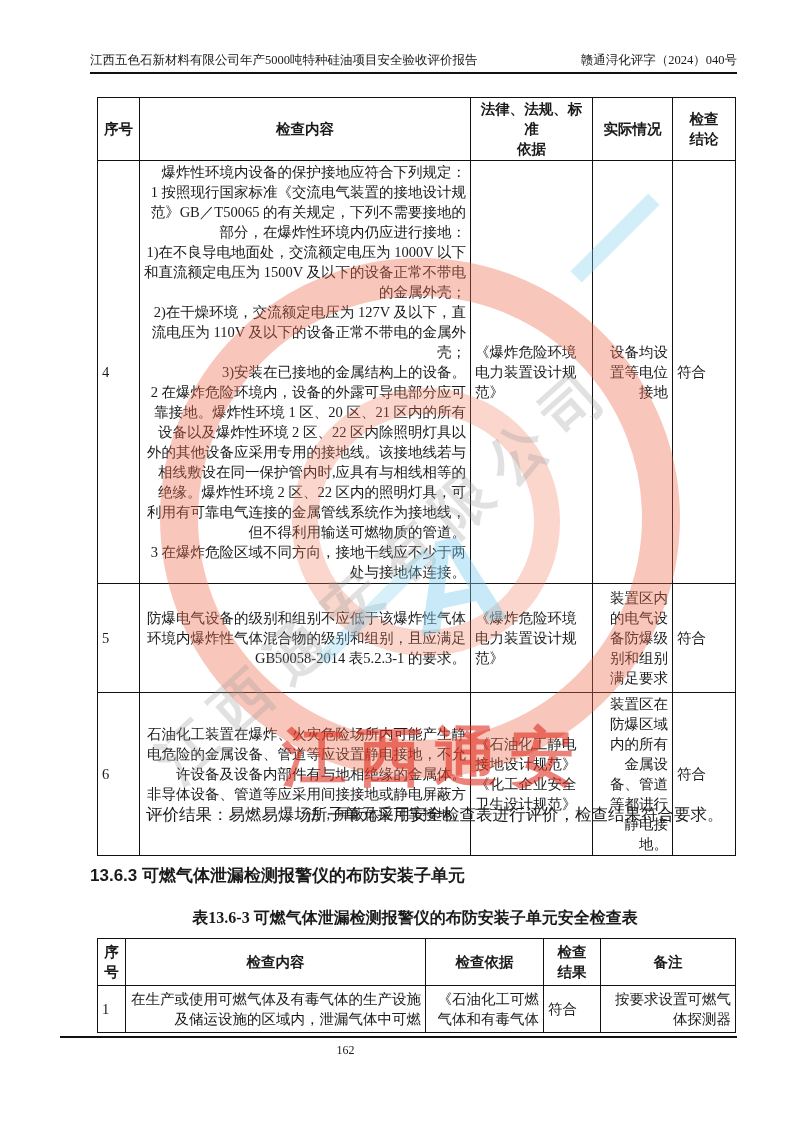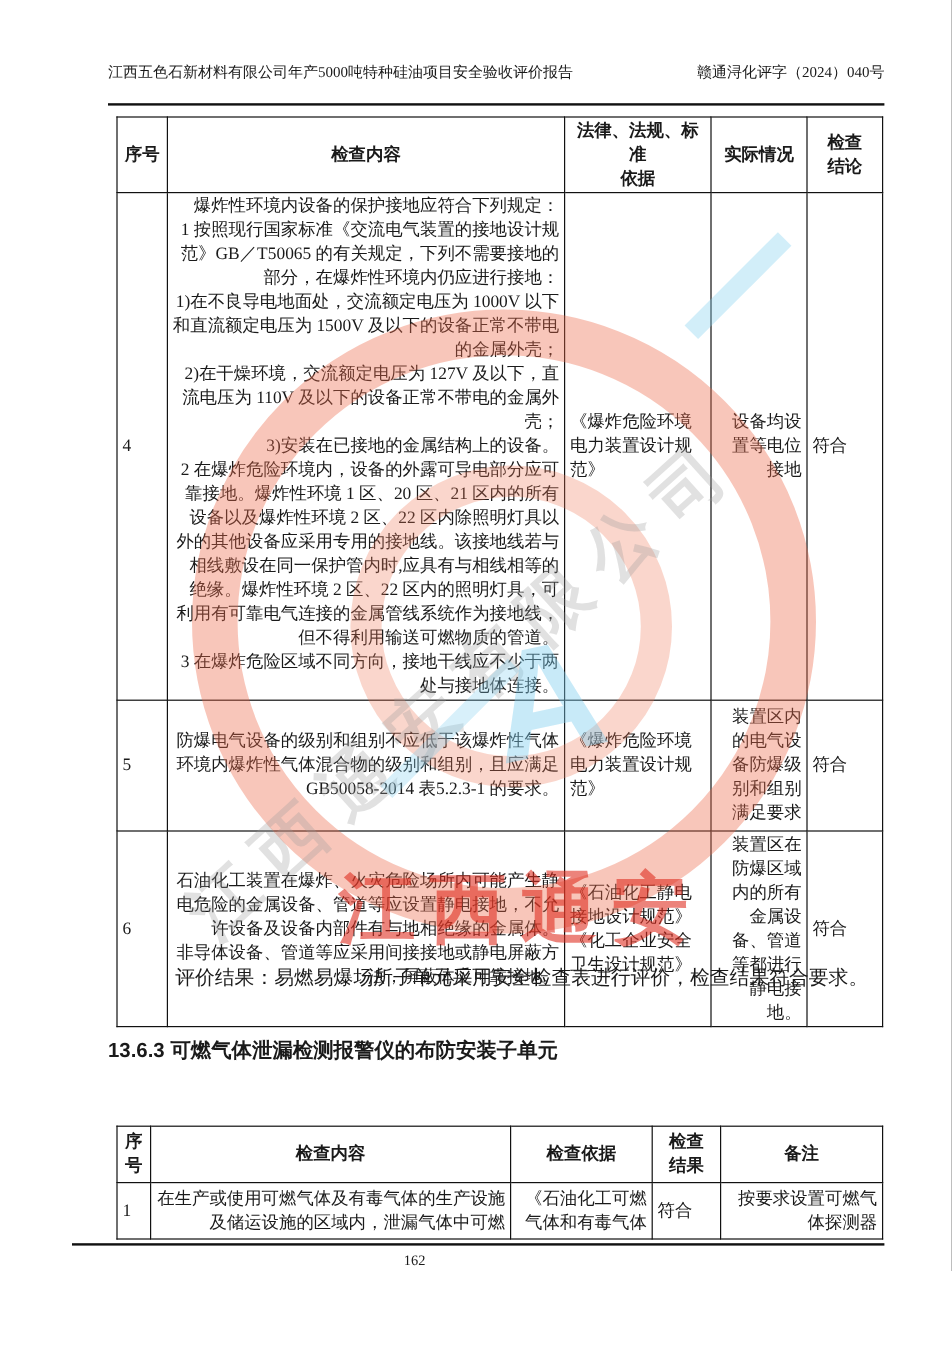--- a/index.html
+++ b/index.html
@@ -5,21 +5,21 @@
   html,body{margin:0;padding:0;background:#888;}
   .page{
     position:relative;width:793px;height:1122px;background:#fff;
     margin:0 auto;overflow:hidden;
     font-family:"Liberation Serif","DejaVu Serif",serif;color:#1a1a1a;
   }
   
   .hdr{
     position:absolute;left:90px;top:52px;width:647px;
     display:flex;justify-content:space-between;align-items:flex-end;
-    font-size:12.5px;border-bottom:2px solid #111;padding-bottom:17px;
+    font-size:12.5px;border-bottom:2px solid #111;padding-bottom:3px;
     white-space:nowrap;
   }
   
   table{border-collapse:collapse;table-layout:fixed;width:638px;
         font-size:14.5px;line-height:20px;}
   td,th{border:1.6px solid #111;padding:1px 4px;vertical-align:middle;
         overflow:hidden;font-weight:normal;}
   th{font-weight:bold;text-align:center;white-space:pre-line;font-size:14.5px;}
   .t1{position:absolute;left:97px;top:97px;}
   .t2{position:absolute;left:97px;top:938px;}
@@ -135,20 +135,21 @@
       <td class="c-left">装置区在防爆区域内的所有金属设备、管道等都进行静电接地。</td>
       <td class="c-center">符合</td>
     </tr>
   </tbody>
     </table>
 
   <div class="para">评价结果：易燃易爆场所子单元采用安全检查表进行评价，检查结果符合要求。</div>
 
   <div class="sec">13.6.3 可燃气体泄漏检测报警仪的布防安装子单元</div>
 
+  <div class="t2title">表13.6-3 可燃气体泄漏检测报警仪的布防安装子单元安全检查表</div>
 
   <table class="t2">
     <colgroup>
       <col style="width:28px">
         <col style="width:300px">
         <col style="width:118px">
       <col style="width:57px">
         <col style="width:135px">
     </colgroup>
     <tbody>

